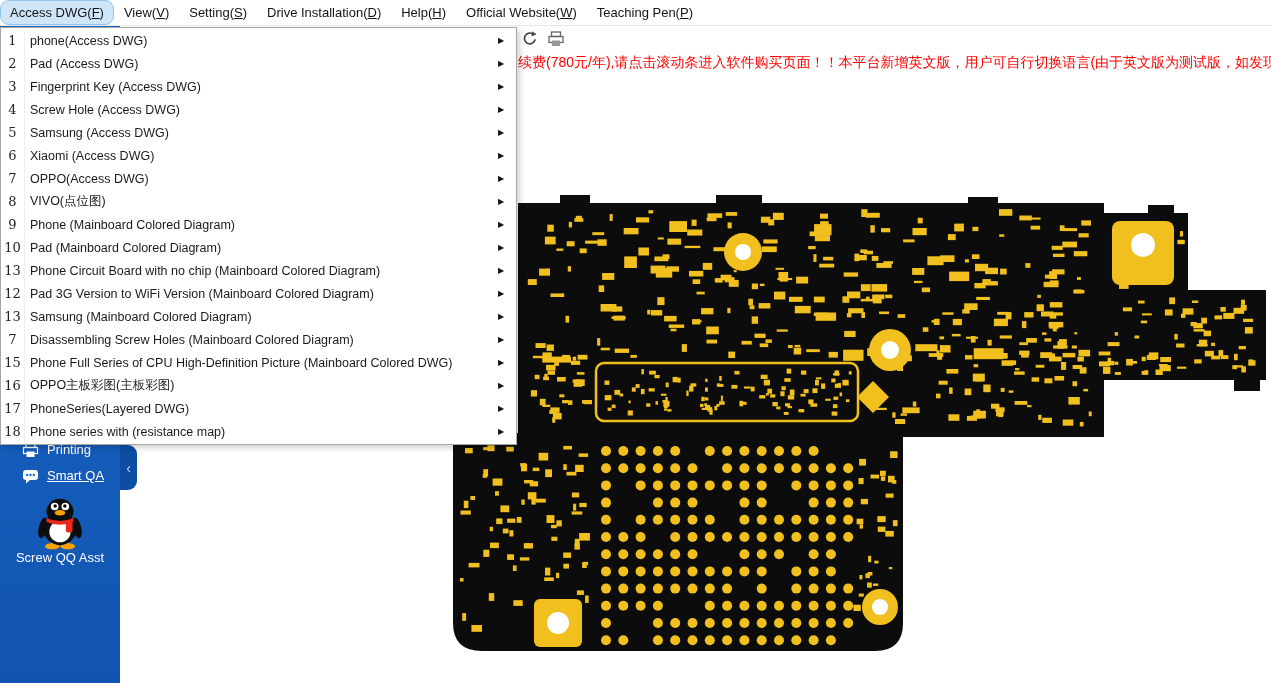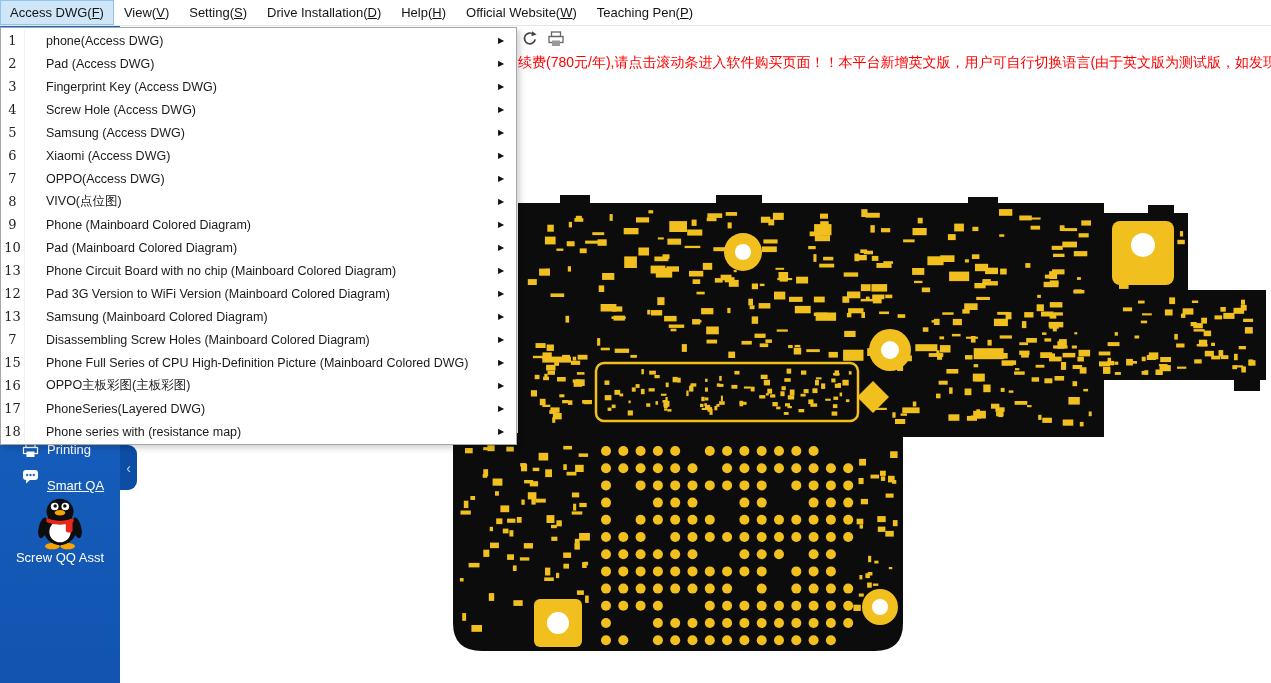--- a/index.html
+++ b/index.html
@@ -6,58 +6,58 @@
   html,body { background:#fff; }
   body { font-family:"Liberation Sans", sans-serif; }
   .app { position:relative; width:1271px; height:683px; background:#fff; overflow:hidden; }
 
   
   .menubar { position:absolute; top:0; left:0; right:0; height:26px; background:#fff;
              border-bottom:1px solid #e6e6e6; display:flex; align-items:stretch;
              z-index:20; font-size:13px; color:#141414; }
   .menu-item { display:flex; align-items:center; padding:0 9px; border:1px solid transparent;
                white-space:nowrap; cursor:default; }
-  .menu-item.active { background:#cfe6f8; border-color:#8fc4ec; }
+  .menu-item.active { background:#cfe6f8; border-color:#8fc4ec;border-radius:9px; }
   .menu-item u { text-decoration:underline; }
 
   
   .toolbar { position:absolute; top:26px; left:0; right:0; height:28px; background:#fff; z-index:2; }
   .tb-icon { position:absolute; top:4px; width:18px; height:18px; }
   .tb-refresh { left:521px; }
   .tb-print { left:547px; }
   .notice { position:absolute; top:54px; left:518px; right:0; height:20px; overflow:hidden;
             white-space:nowrap; font-size:14px; z-index:2; }
 
   
   .sidebar { position:absolute; left:0; top:26px; bottom:0; width:120px;
              background:linear-gradient(180deg,#1a6bcc,#1254b0); z-index:3; }
   .sb-item { position:absolute; left:22px; display:flex; align-items:flex-start; gap:8px;
              color:#fff; font-size:13px; cursor:pointer; white-space:nowrap; }
   .sb-printing { top:416px; }
   .sb-smartqa { top:442px; }
-  .sb-smartqa .sb-label { text-decoration:underline;margin-top:10px; }
+  .sb-smartqa .sb-label { text-decoration:underline; }
   .sb-icon { width:17px; height:17px; flex:0 0 auto; }
   .sb-qqlogo { position:absolute; left:31px; top:466px; width:58px; height:58px; }
   .sb-qqtext { position:absolute; left:0; right:0; top:524px; text-align:center; color:#fff;
                font-size:13px; cursor:pointer; }
   .collapse-tab { position:absolute; left:120px; top:445px; width:17px; height:45px;
                   background:#0c4da6; border-radius:0 9px 9px 0; color:#bcd8f6;
                   display:flex; align-items:center; justify-content:center;
                   font-size:14px; z-index:3; cursor:pointer; }
 
   
   .dropdown { position:absolute; left:0; top:27px; width:517px; background:#fff;
               border:1px solid #a6a6a6; box-shadow:3px 3px 6px rgba(0,0,0,.18);
               z-index:10; padding:1px 0; }
   .dd-sep { position:absolute; left:23px; top:2px; bottom:2px; width:1px; background:#efefef; }
   .dd-item { display:flex; align-items:center; height:23px; font-size:12.5px; color:#1a1a1a;
              cursor:default; }
   .dd-num { width:23px; text-align:center; font-family:"DejaVu Serif", serif;
             font-size:13px; color:#222; flex:0 0 auto; }
-  .dd-label { flex:1; padding-left:22px; white-space:nowrap; overflow:hidden; }
+  .dd-label { flex:1; padding-left:6px; white-space:nowrap; overflow:hidden; }
   .dd-arrow { width:18px; font-size:8px; color:#111; flex:0 0 auto; }
 
   
   .pcb { position:absolute; left:448px; top:195px; z-index:1; }
 </style>
 </head>
 <body>
 
 <div class="app">
 

